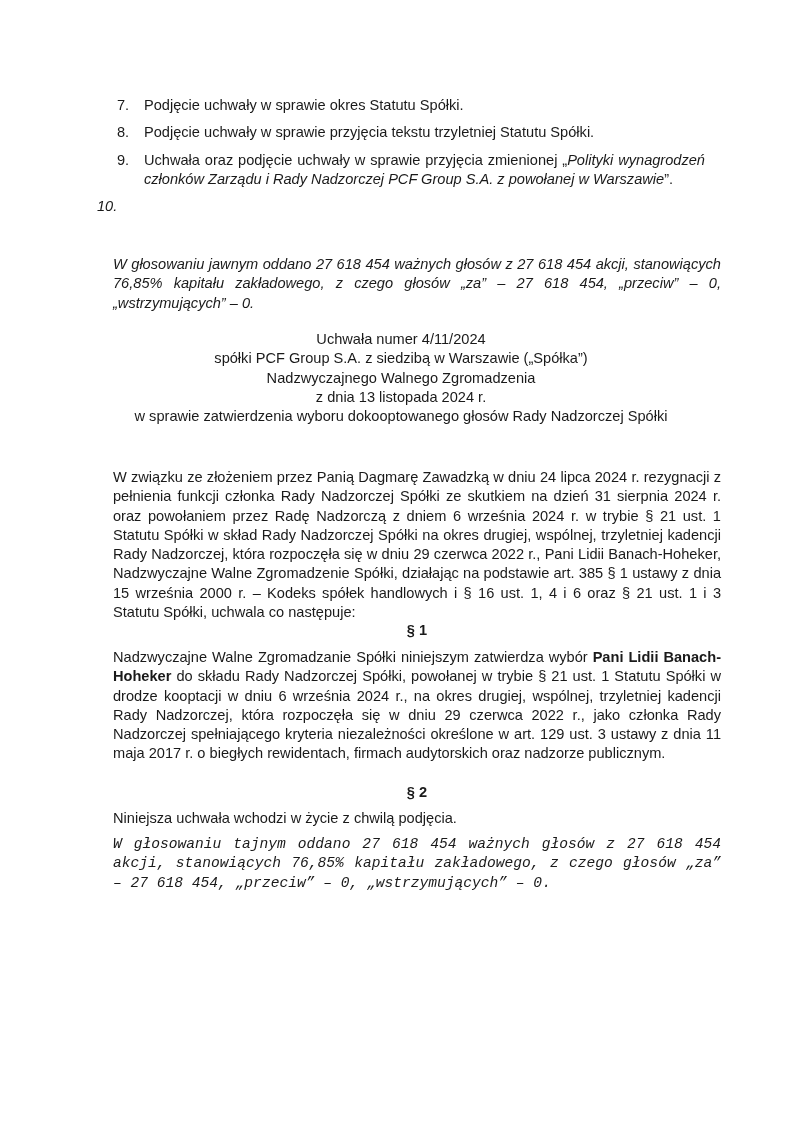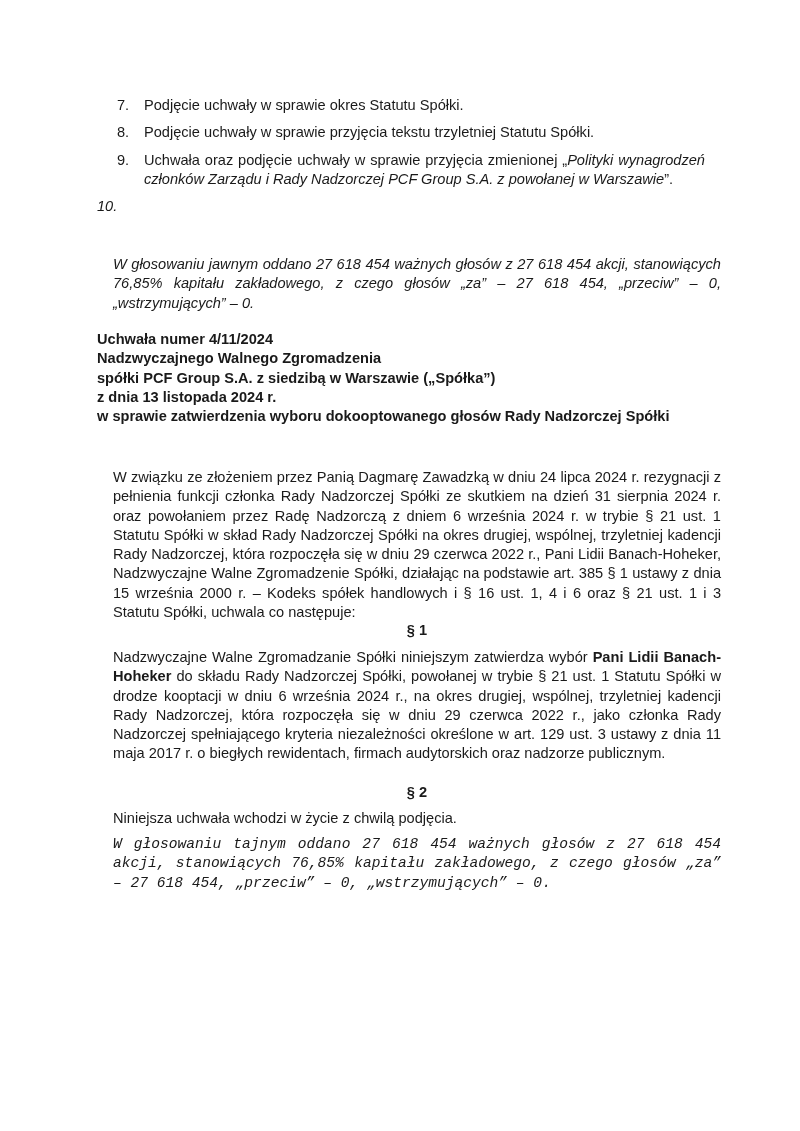--- a/index.html
+++ b/index.html
@@ -10,21 +10,21 @@
   }
   .page { position: absolute; left: 97px; top: 0; width: 608px; }
   .list { margin: 0; padding: 0; list-style: none; position: absolute; top: 96px; left: 22px; width: 586px; }
   .list li { position: relative; padding-left: 25px; margin-bottom: 8px; text-align: justify; }
   .list li .num { position: absolute; left: -2px; top: 0; }
   .list li.ten .num { left: -22px; font-style: italic; }
   .list li.ten { padding-left: 25px; }
   .p { margin: 16px; text-align: justify; position: absolute; left: 0; width: 608px; }
   .it { font-style: italic; }
   .b { font-weight: bold; }
-  .heading { position: absolute; left: 0; width: 608px; font-weight: bold; top: 330px; }
+  .heading { position: absolute; left: 0; width: 608px; text-align: center; font-weight: normal; top: 330px; }
   .heading div { line-height: 19.3px; }
   .center { text-align: center; font-weight: bold; }
 </style>
 </head>
 <body>
 
 <div class="page">
 
   <ol class="list">
     <li>
@@ -41,22 +41,22 @@
     </li>
     <li class="ten">
       <span class="num">10.</span>
     </li>
   </ol>
 
   <p class="p it" style="top:239px;">W głosowaniu jawnym oddano 27 618 454 ważnych głosów z 27 618 454 akcji, stanowiących 76,85% kapitału zakładowego, z czego głosów „za” – 27 618 454, „przeciw” – 0, „wstrzymujących” – 0.</p>
 
   <div class="heading">
     <div>Uchwała numer 4/11/2024</div>
+    <div>spółki PCF Group S.A. z siedzibą w Warszawie („Spółka”)</div>
     <div>Nadzwyczajnego Walnego Zgromadzenia</div>
-    <div>spółki PCF Group S.A. z siedzibą w Warszawie („Spółka”)</div>
     <div>z dnia 13 listopada 2024 r.</div>
     <div>w sprawie zatwierdzenia wyboru dokooptowanego głosów Rady Nadzorczej Spółki</div>
   </div>
 
   <p class="p" style="top:452px;">W związku ze złożeniem przez Panią Dagmarę Zawadzką w dniu 24 lipca 2024 r. rezygnacji z pełnienia funkcji członka Rady Nadzorczej Spółki ze skutkiem na dzień 31 sierpnia 2024 r. oraz powołaniem przez Radę Nadzorczą z dniem 6 września 2024 r. w trybie § 21 ust. 1 Statutu Spółki w skład Rady Nadzorczej Spółki na okres drugiej, wspólnej, trzyletniej kadencji Rady Nadzorczej, która rozpoczęła się w dniu 29 czerwca 2022 r., Pani Lidii Banach-Hoheker, Nadzwyczajne Walne Zgromadzenie Spółki, działając na podstawie art. 385 § 1 ustawy z dnia 15 września 2000 r. – Kodeks spółek handlowych i § 16 ust. 1, 4 i 6 oraz § 21 ust. 1 i 3 Statutu Spółki, uchwala co następuje:</p>
 
   <p class="p center" style="top:605px;">§ 1</p>
 
   <p class="p" style="top:632px;"><span>Nadzwyczajne Walne Zgromadzanie Spółki niniejszym zatwierdza wybór </span><span class="b">Pani Lidii Banach-Hoheker</span><span> do składu Rady Nadzorczej Spółki, powołanej w trybie § 21 ust. 1 Statutu Spółki w drodze kooptacji w dniu 6 września 2024 r., na okres drugiej, wspólnej, trzyletniej kadencji Rady Nadzorczej, która rozpoczęła się w dniu 29 czerwca 2022 r., jako członka Rady Nadzorczej spełniającego kryteria niezależności określone w art. 129 ust. 3 ustawy z dnia 11 maja 2017 r. o biegłych rewidentach, firmach audytorskich oraz nadzorze publicznym.</span></p>
 

